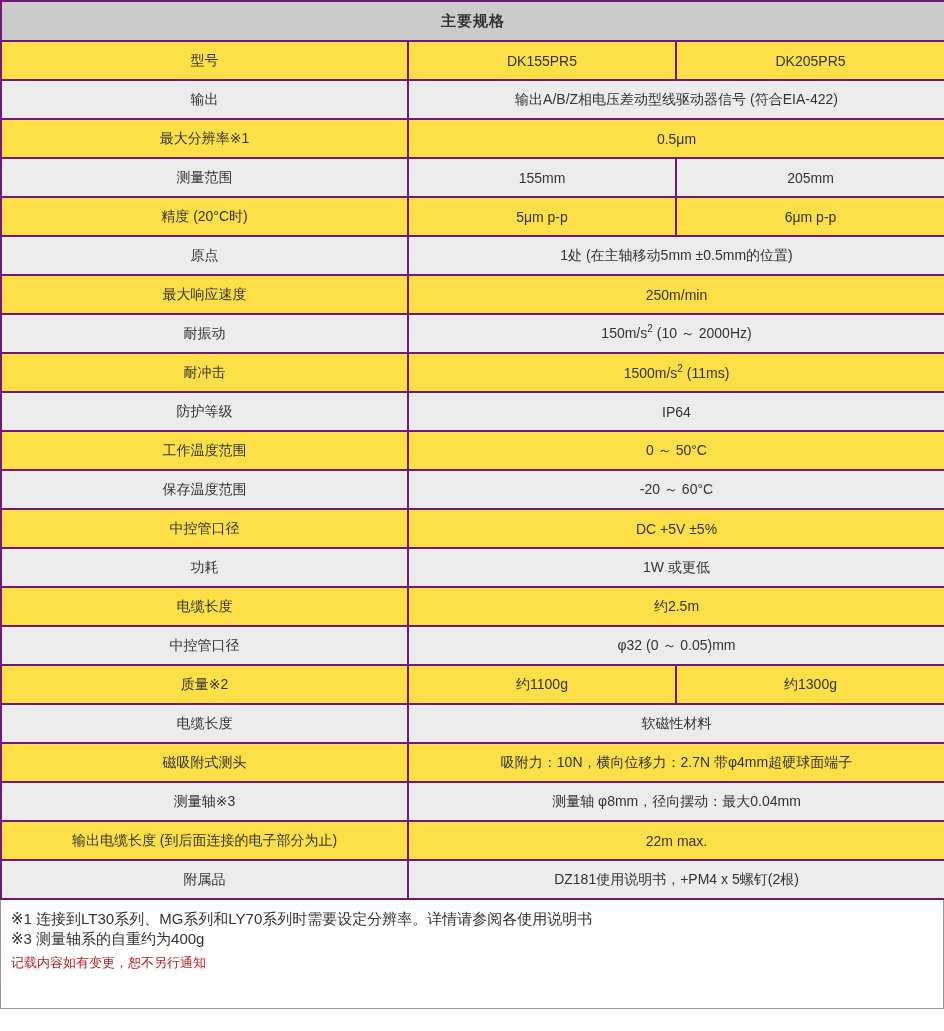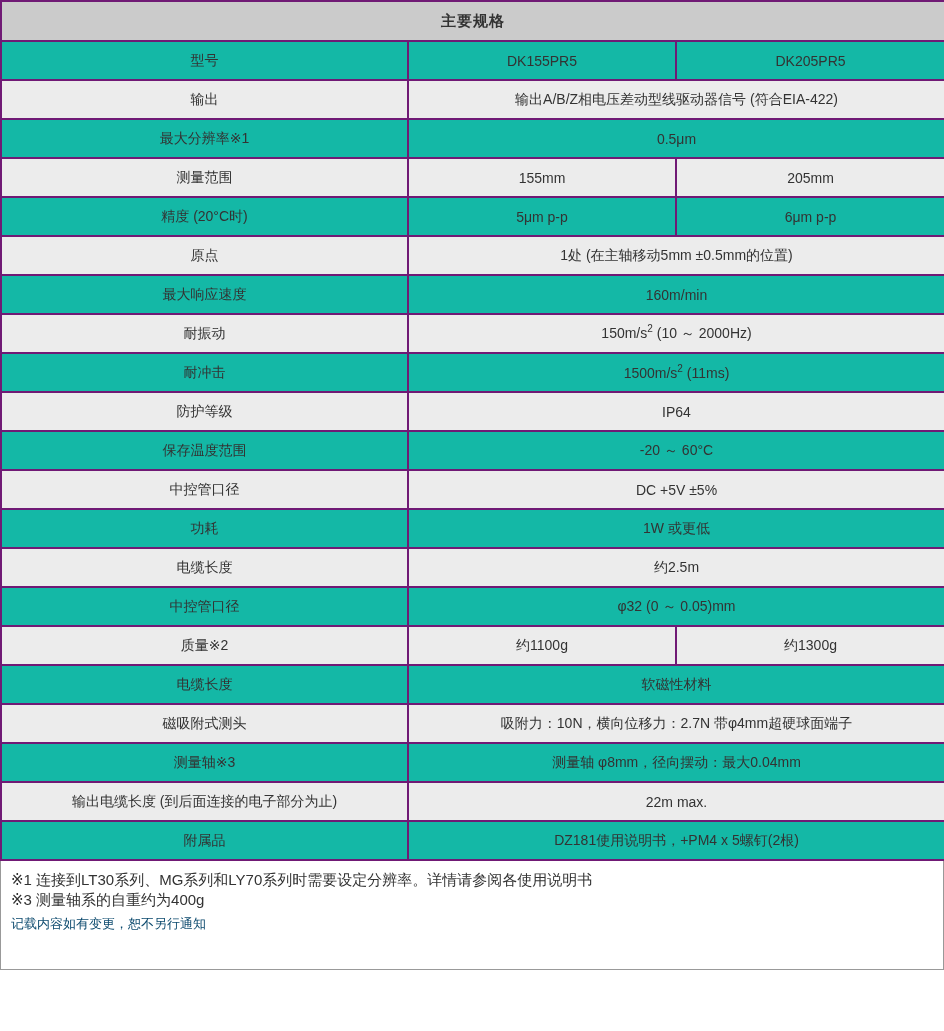--- a/index.html
+++ b/index.html
@@ -36,21 +36,21 @@
   }
   table.spec thead th {
     height: 40px;
     background: #cbcbcb;
     font-size: 15px;
     font-weight: bold;
     letter-spacing: 1px;
   }
   table.spec tbody td {
     height: 39px;
-    background: #14b8a6;
+    background: #fde047;
   }
   table.spec tbody tr:nth-child(even) td {
     background: #ececec;
   }
   .supv {
     font-size: 10px;
     vertical-align: super;
     line-height: 0;
   }
   .footnotes {
@@ -64,21 +64,21 @@
   }
   .footnotes .note {
     font-size: 15px;
     line-height: 19.5px;
     color: #333333;
   }
   .footnotes .disclaimer {
     font-size: 13px;
     line-height: 18px;
     margin-top: 6px;
-    color: #0c4a6e;
+    color: #b91c1c;
   }
 </style>
 </head>
 <body>
 
 <div class="page">
   <table class="spec">
     <colgroup>
         <col class="c1">
         <col class="c2">
@@ -112,33 +112,37 @@
         <td>精度 (20°C时)</td>
         <td>5μm p-p</td>
         <td>6μm p-p</td>
       </tr>
       <tr>
         <td>原点</td>
         <td colspan="2">1处 (在主轴移动5mm ±0.5mm的位置)</td>
       </tr>
       <tr>
         <td>最大响应速度</td>
-        <td colspan="2">160m/min</td>
+        <td colspan="2">250m/min</td>
       </tr>
       <tr>
         <td>耐振动</td>
         <td colspan="2"><span>150m/s</span><span class="supv">2</span><span> (10 ～ 2000Hz)</span></td>
       </tr>
       <tr>
         <td>耐冲击</td>
         <td colspan="2"><span>1500m/s</span><span class="supv">2</span><span> (11ms)</span></td>
       </tr>
       <tr>
         <td>防护等级</td>
         <td colspan="2">IP64</td>
+      </tr>
+      <tr>
+        <td>工作温度范围</td>
+        <td colspan="2">0 ～ 50°C</td>
       </tr>
       <tr>
         <td>保存温度范围</td>
         <td colspan="2">-20 ～ 60°C</td>
       </tr>
       <tr>
         <td>中控管口径</td>
         <td colspan="2">DC +5V ±5%</td>
       </tr>
       <tr>

